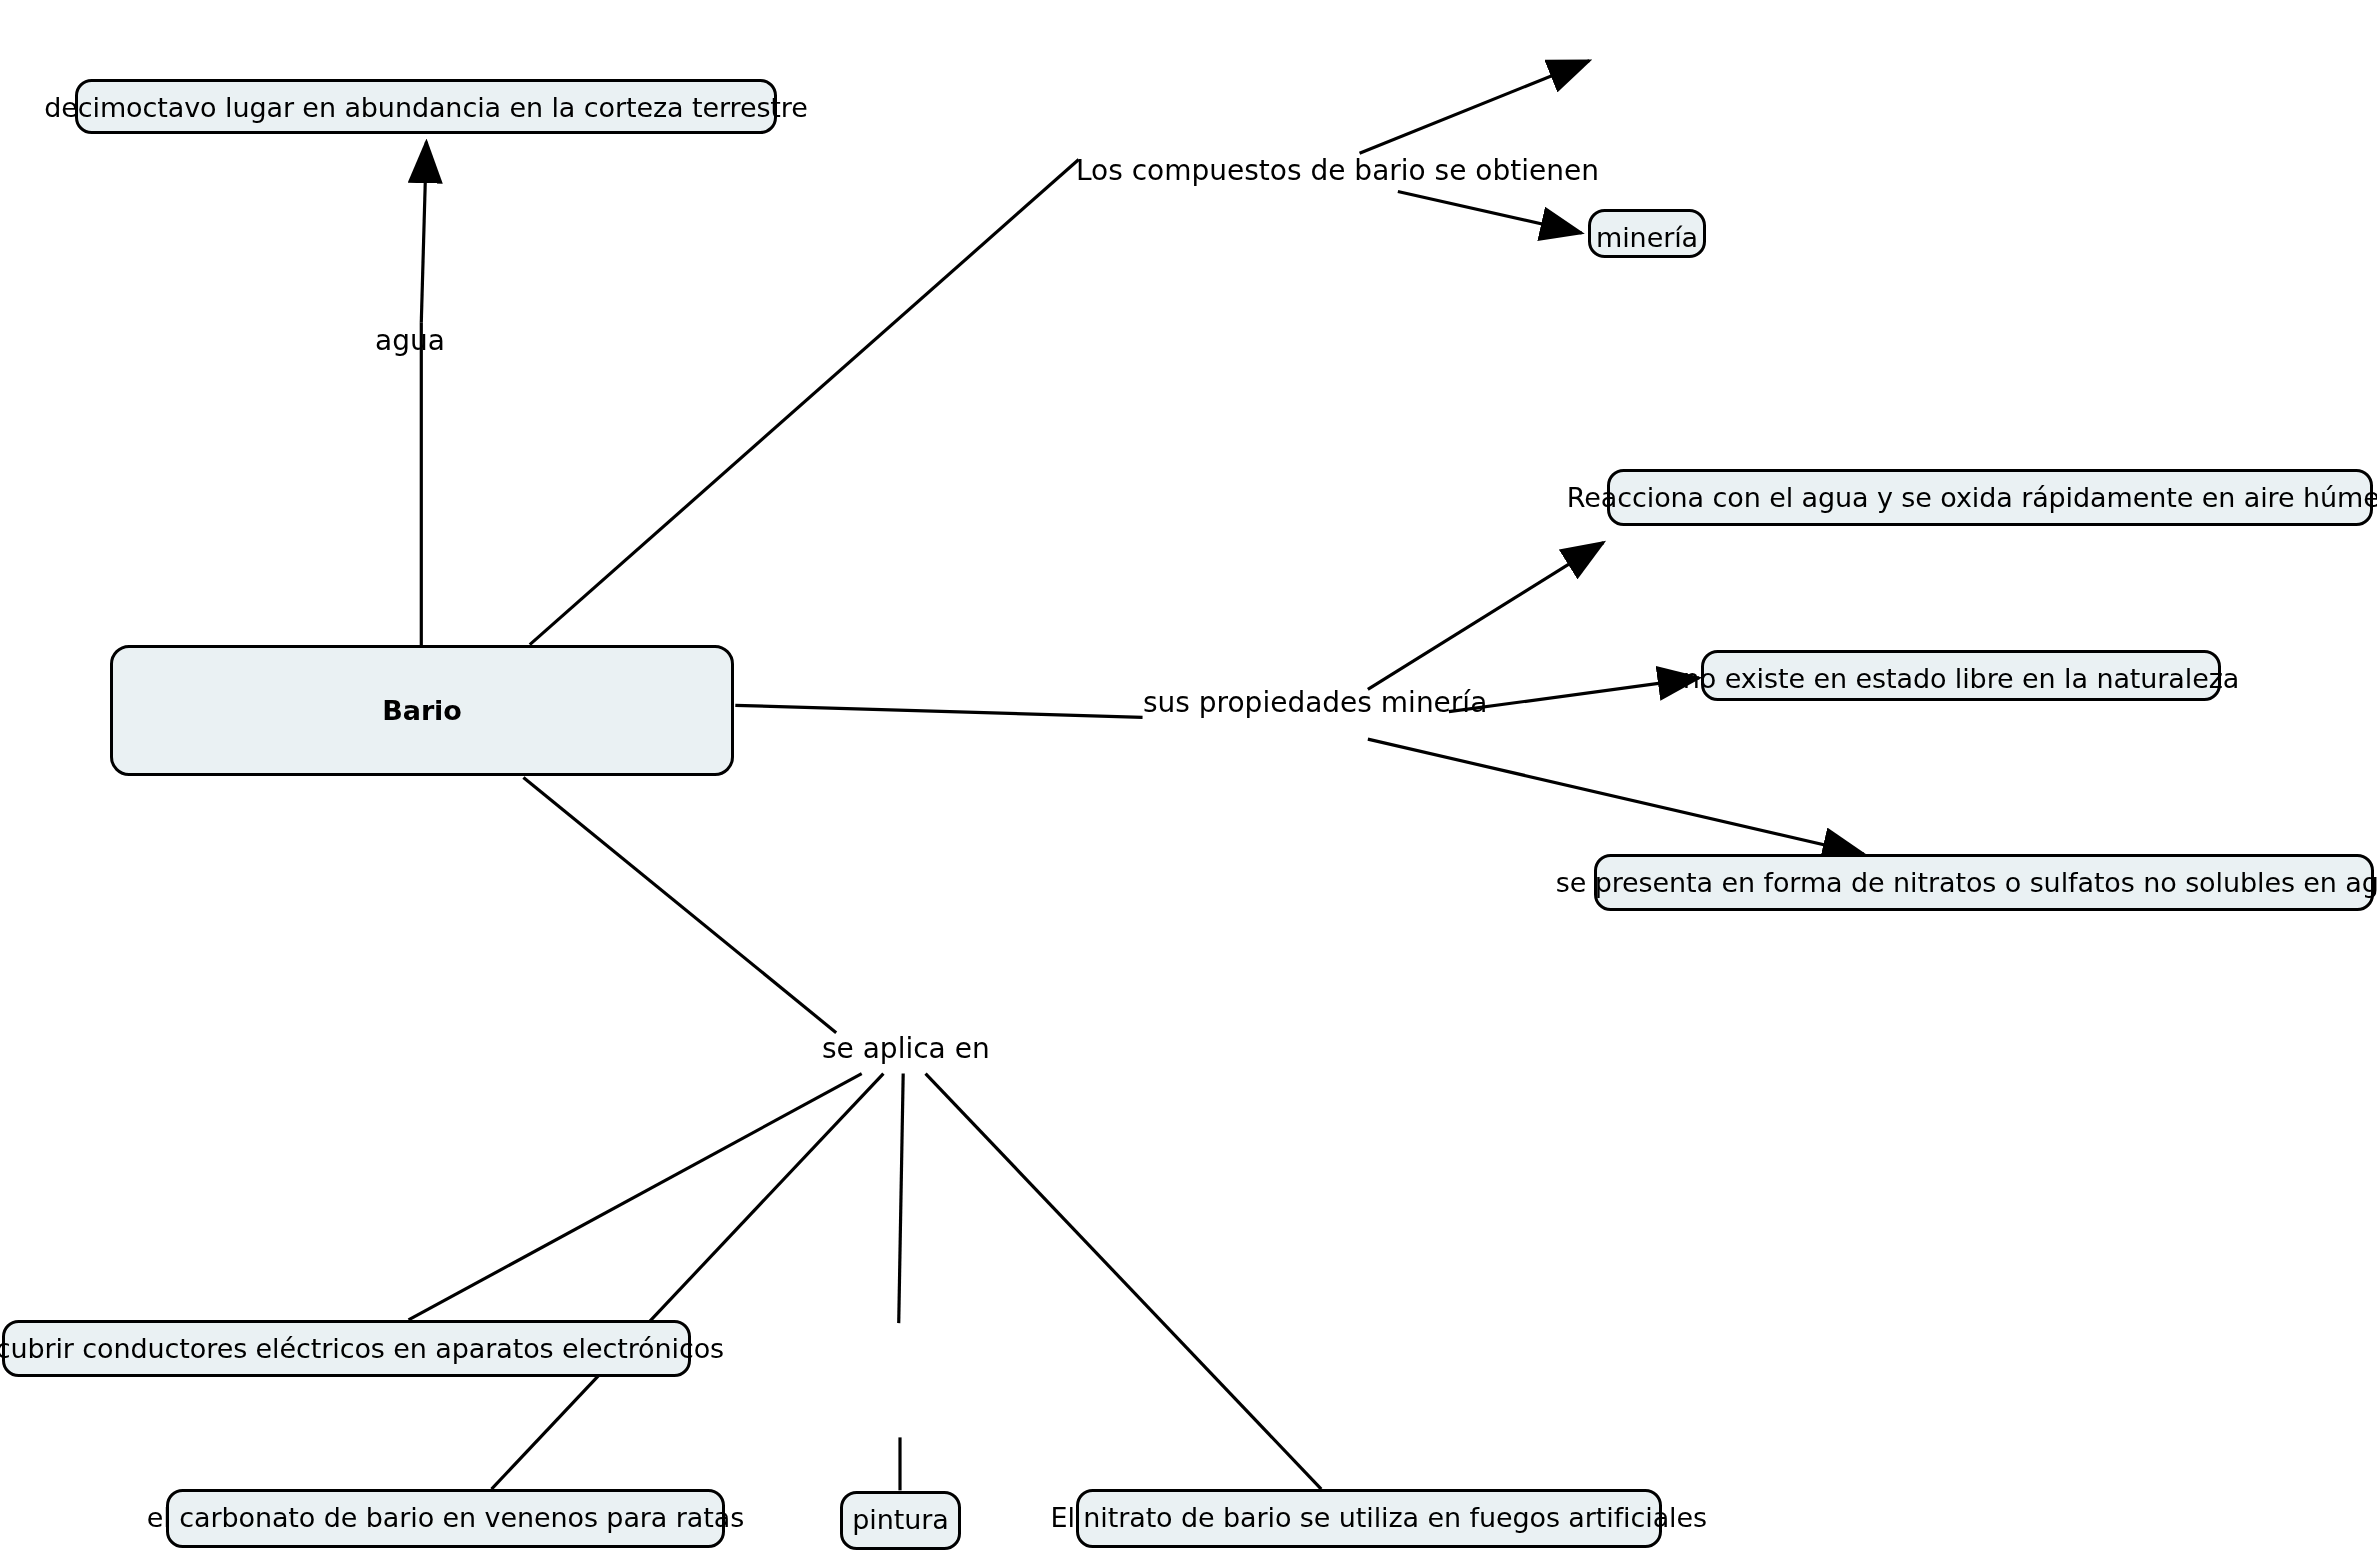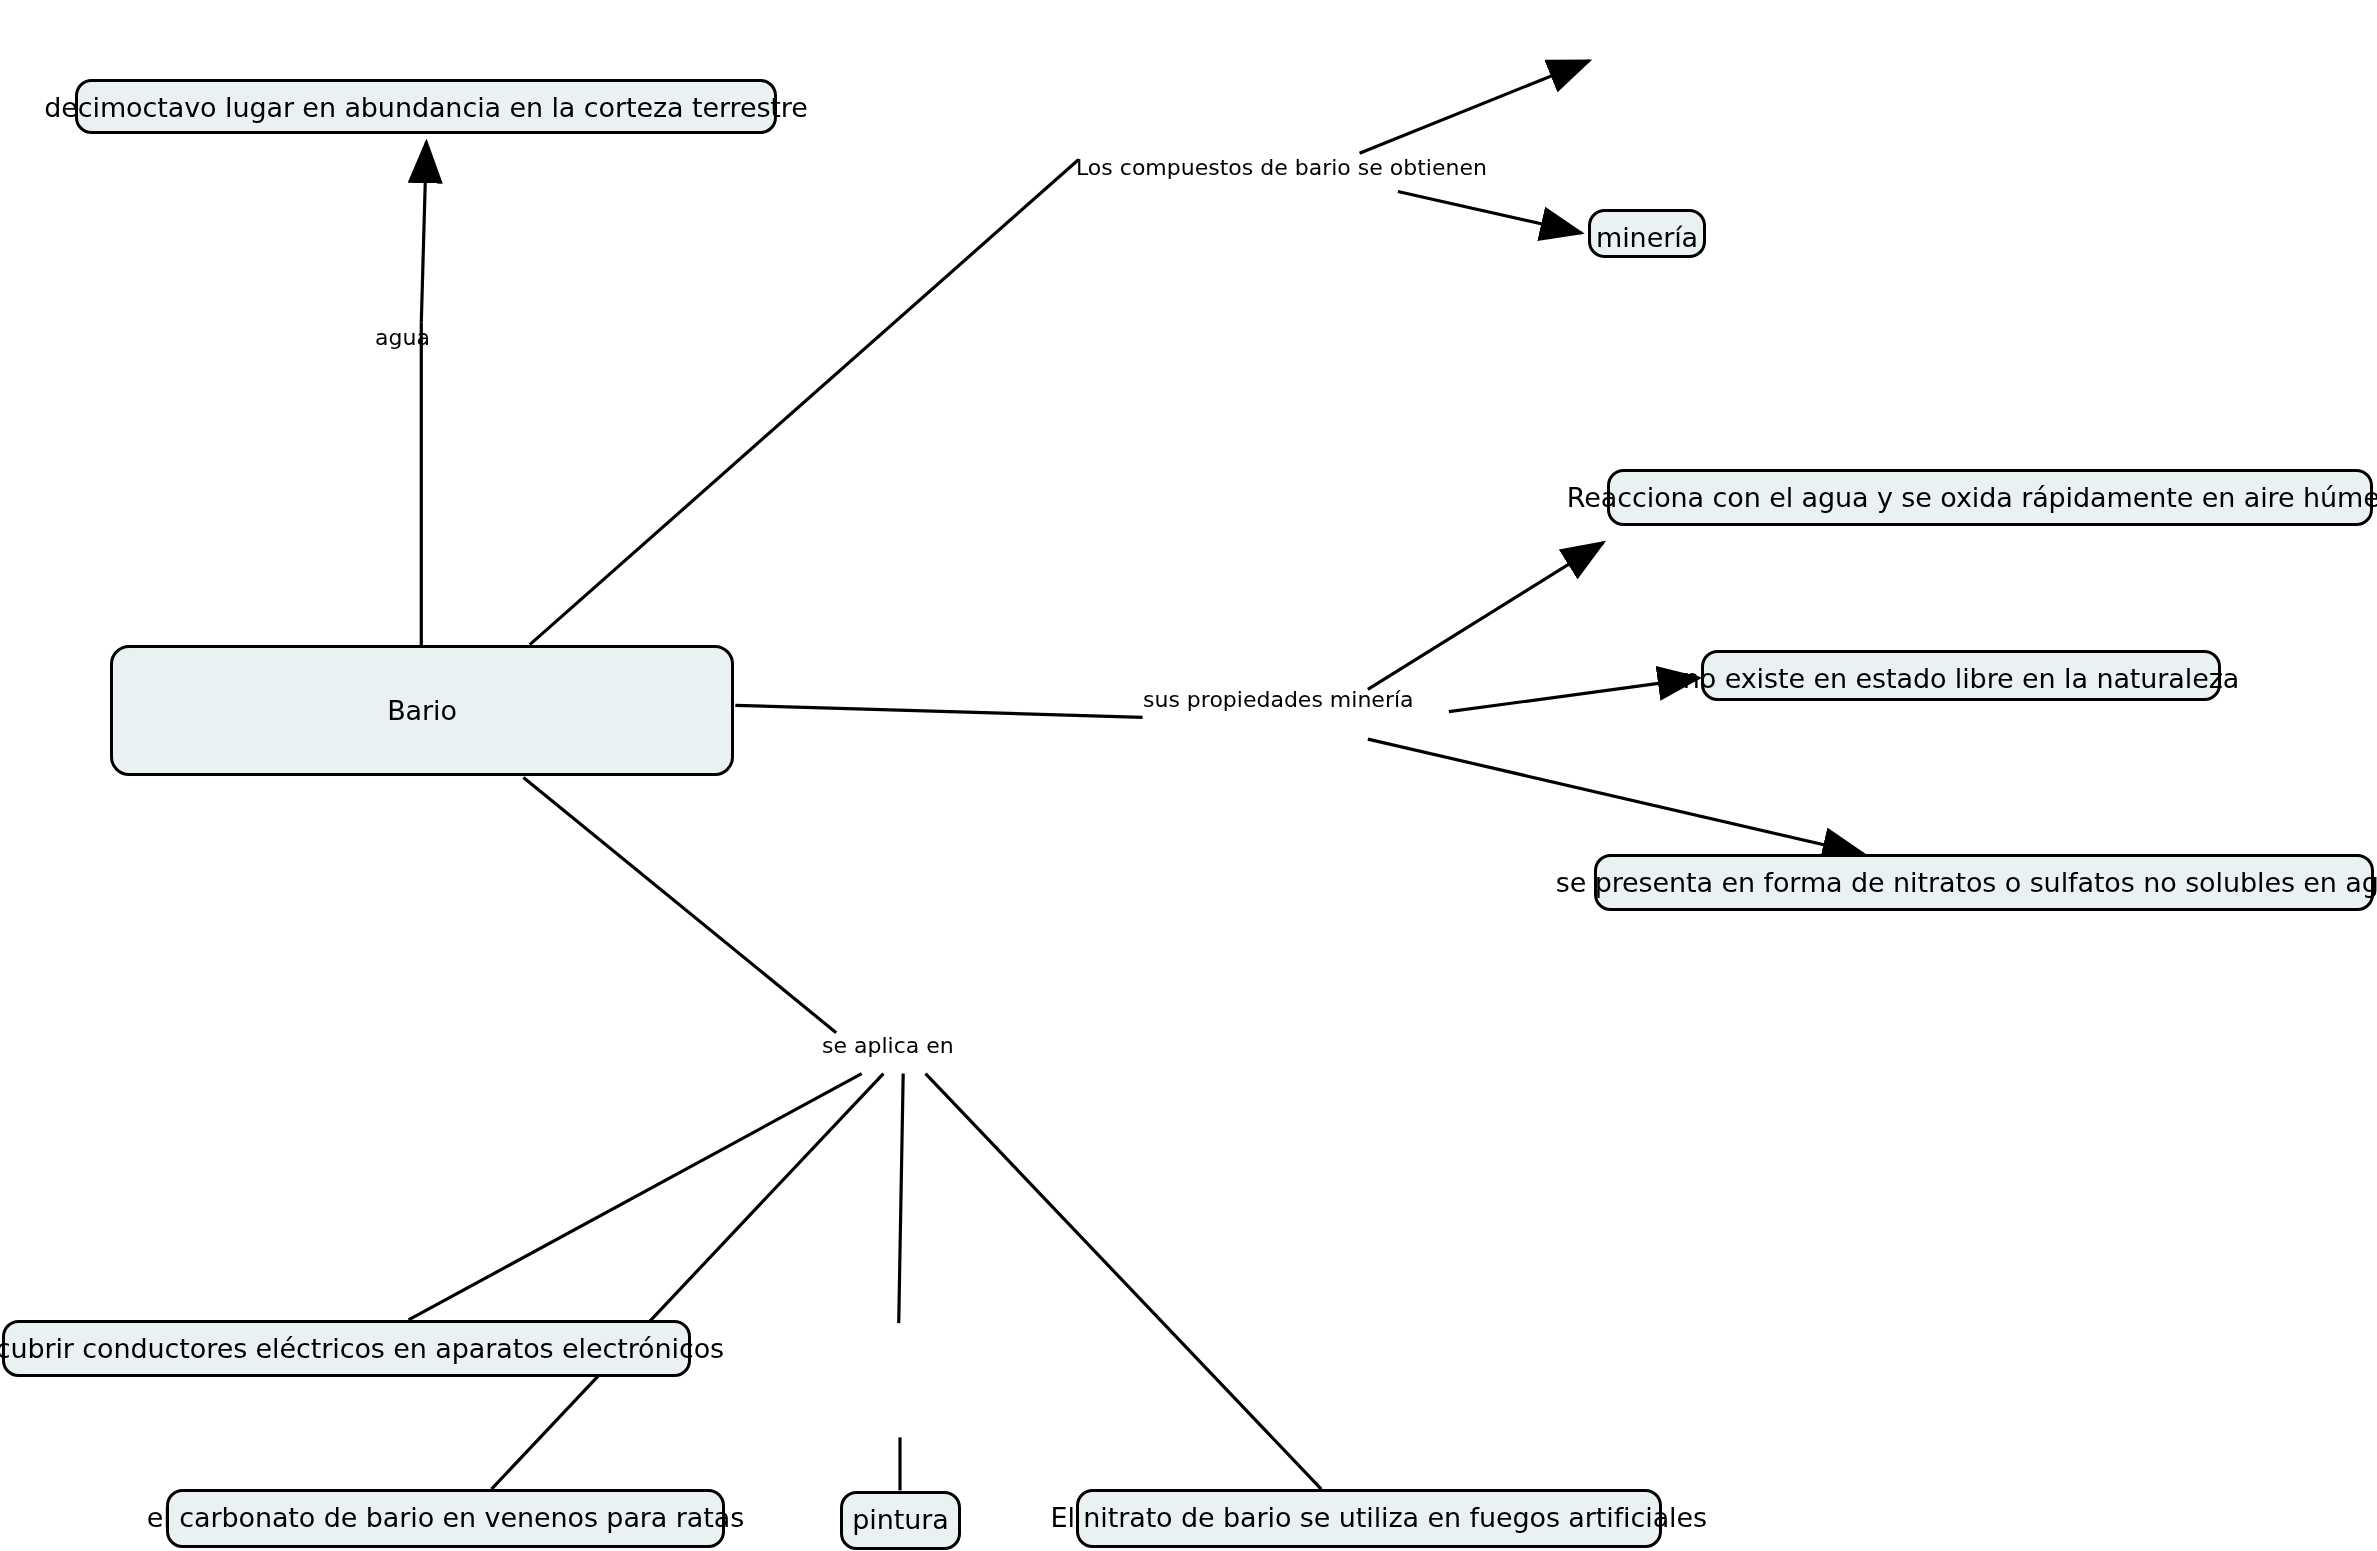--- a/index.html
+++ b/index.html
@@ -35,28 +35,29 @@
     font-size: 27px;
     line-height: 1.15;
     letter-spacing: -0.1px;
     padding: 10.2px 16.6px;
     white-space: nowrap;
     overflow: visible;
   }
   .node.root {
     align-items: center;
     border-radius: 19px;
+    font-weight: bold;
   }
   .node-text {
     display: block;
   }
   .link-label {
     position: absolute;
     color: #000000;
-    font-size: 22px;
+    font-size: 28px;
     line-height: 1.1;
     white-space: nowrap;
     background: transparent;
   }
 </style>
 </head>
 <body>
 
 <div id="canvas">
 

